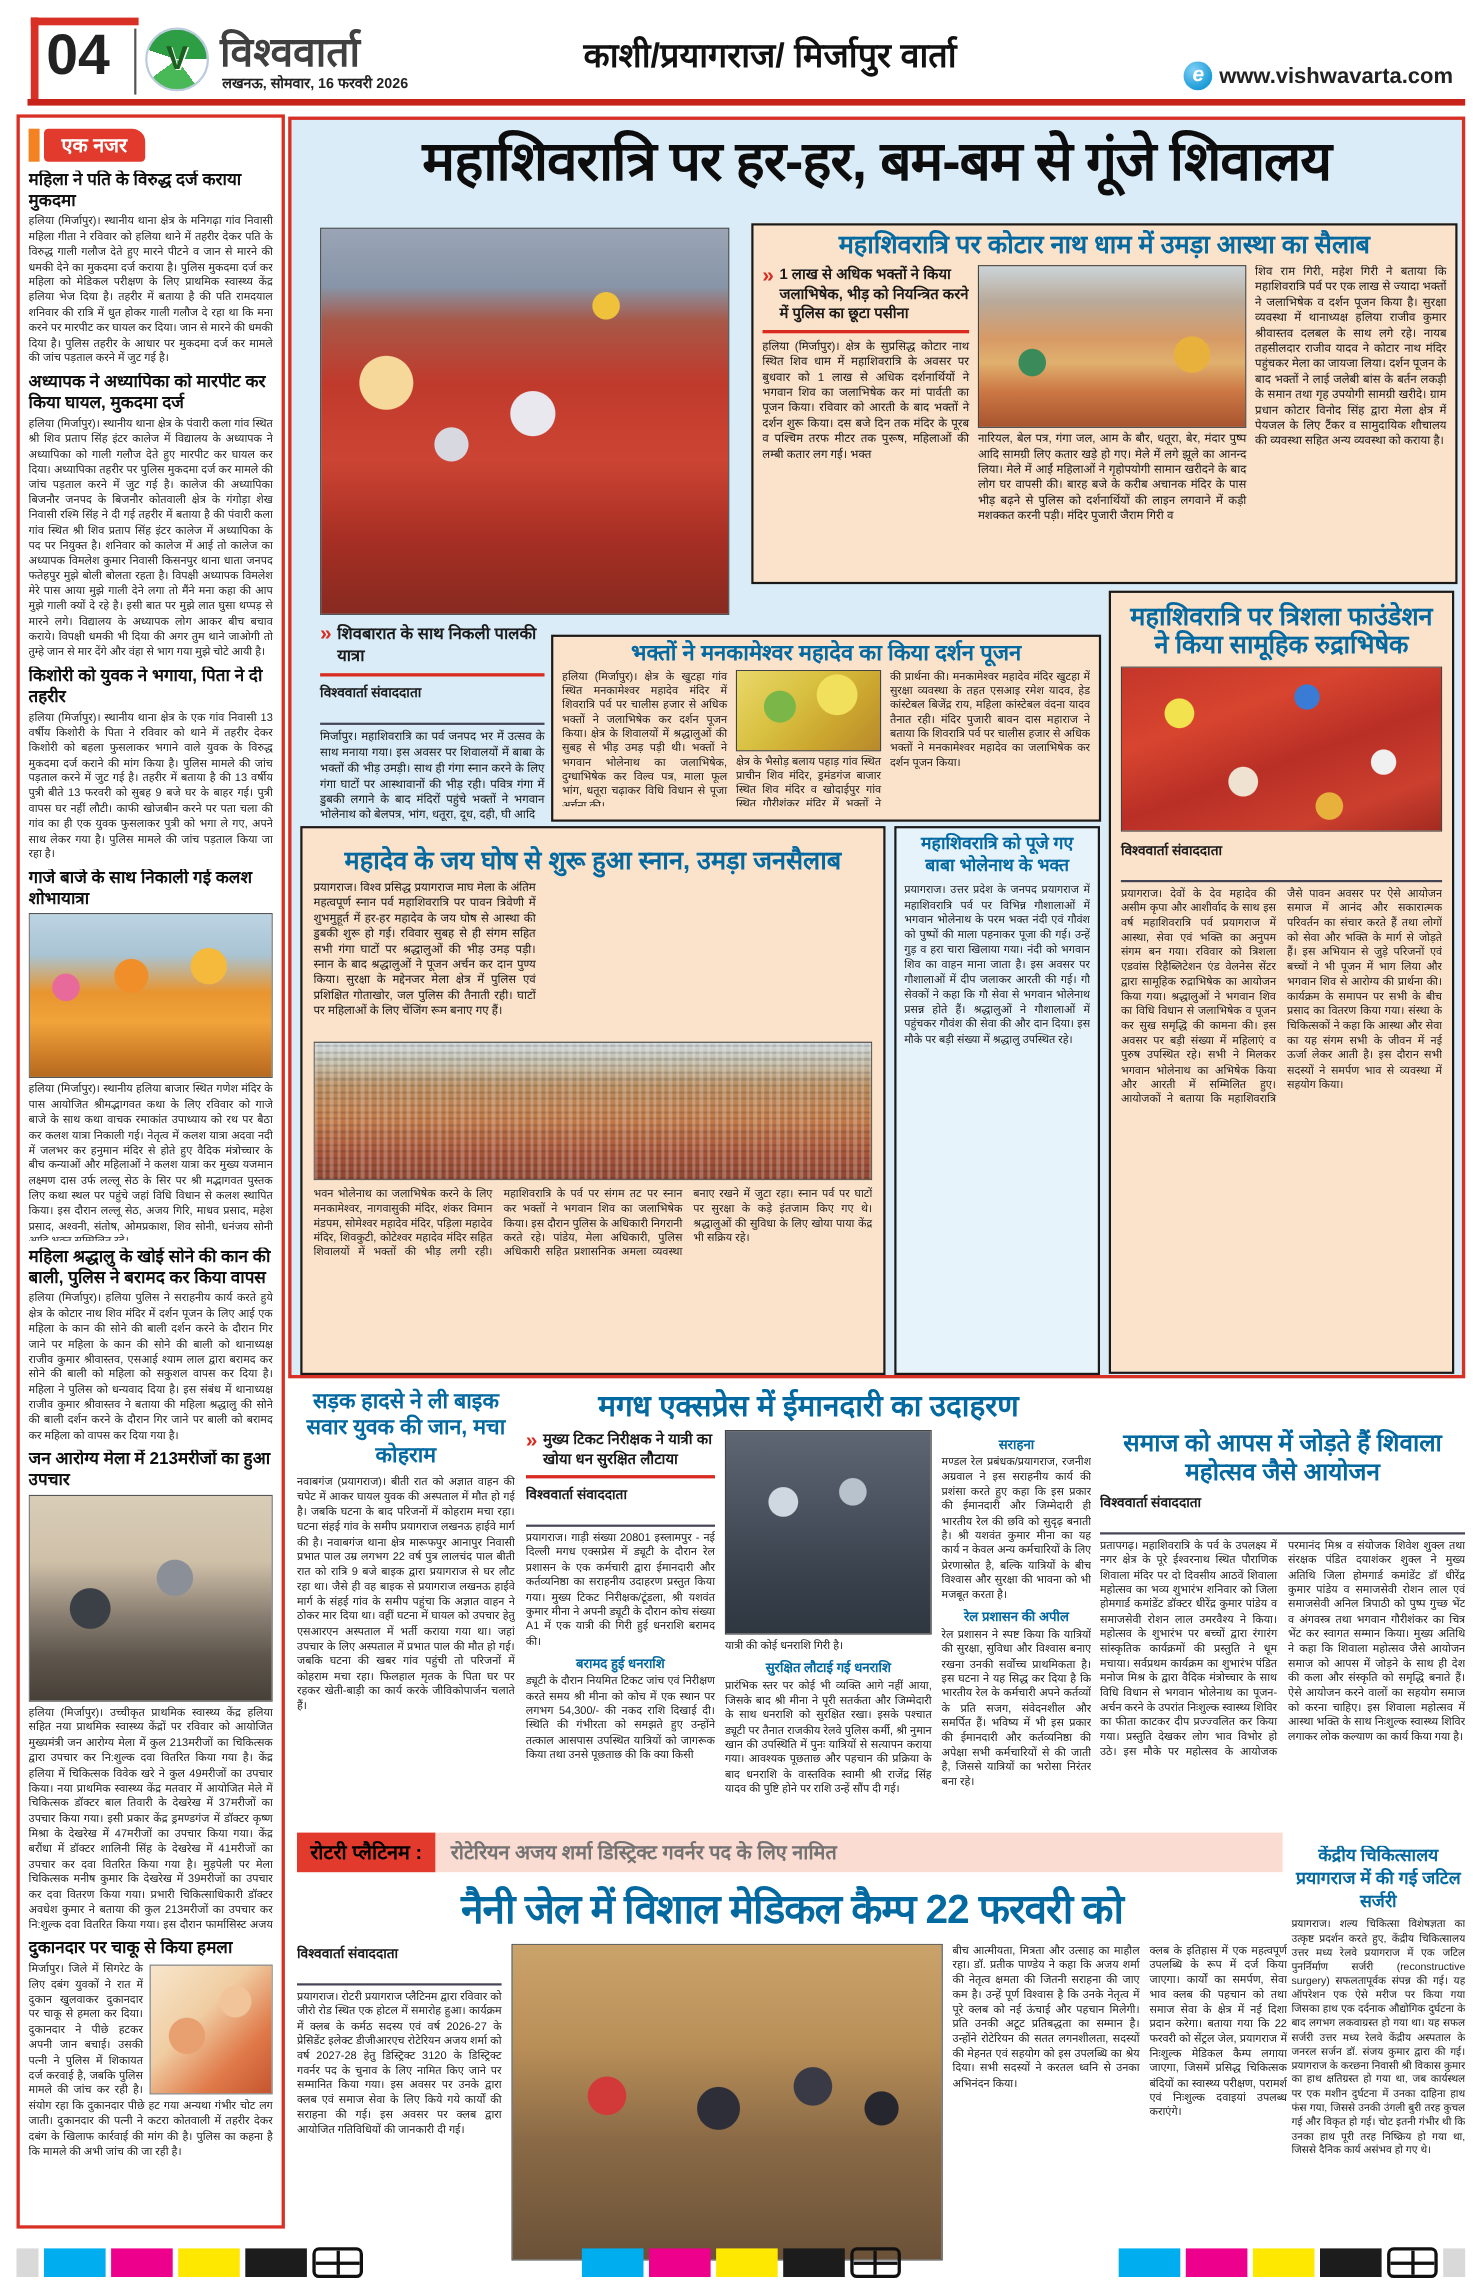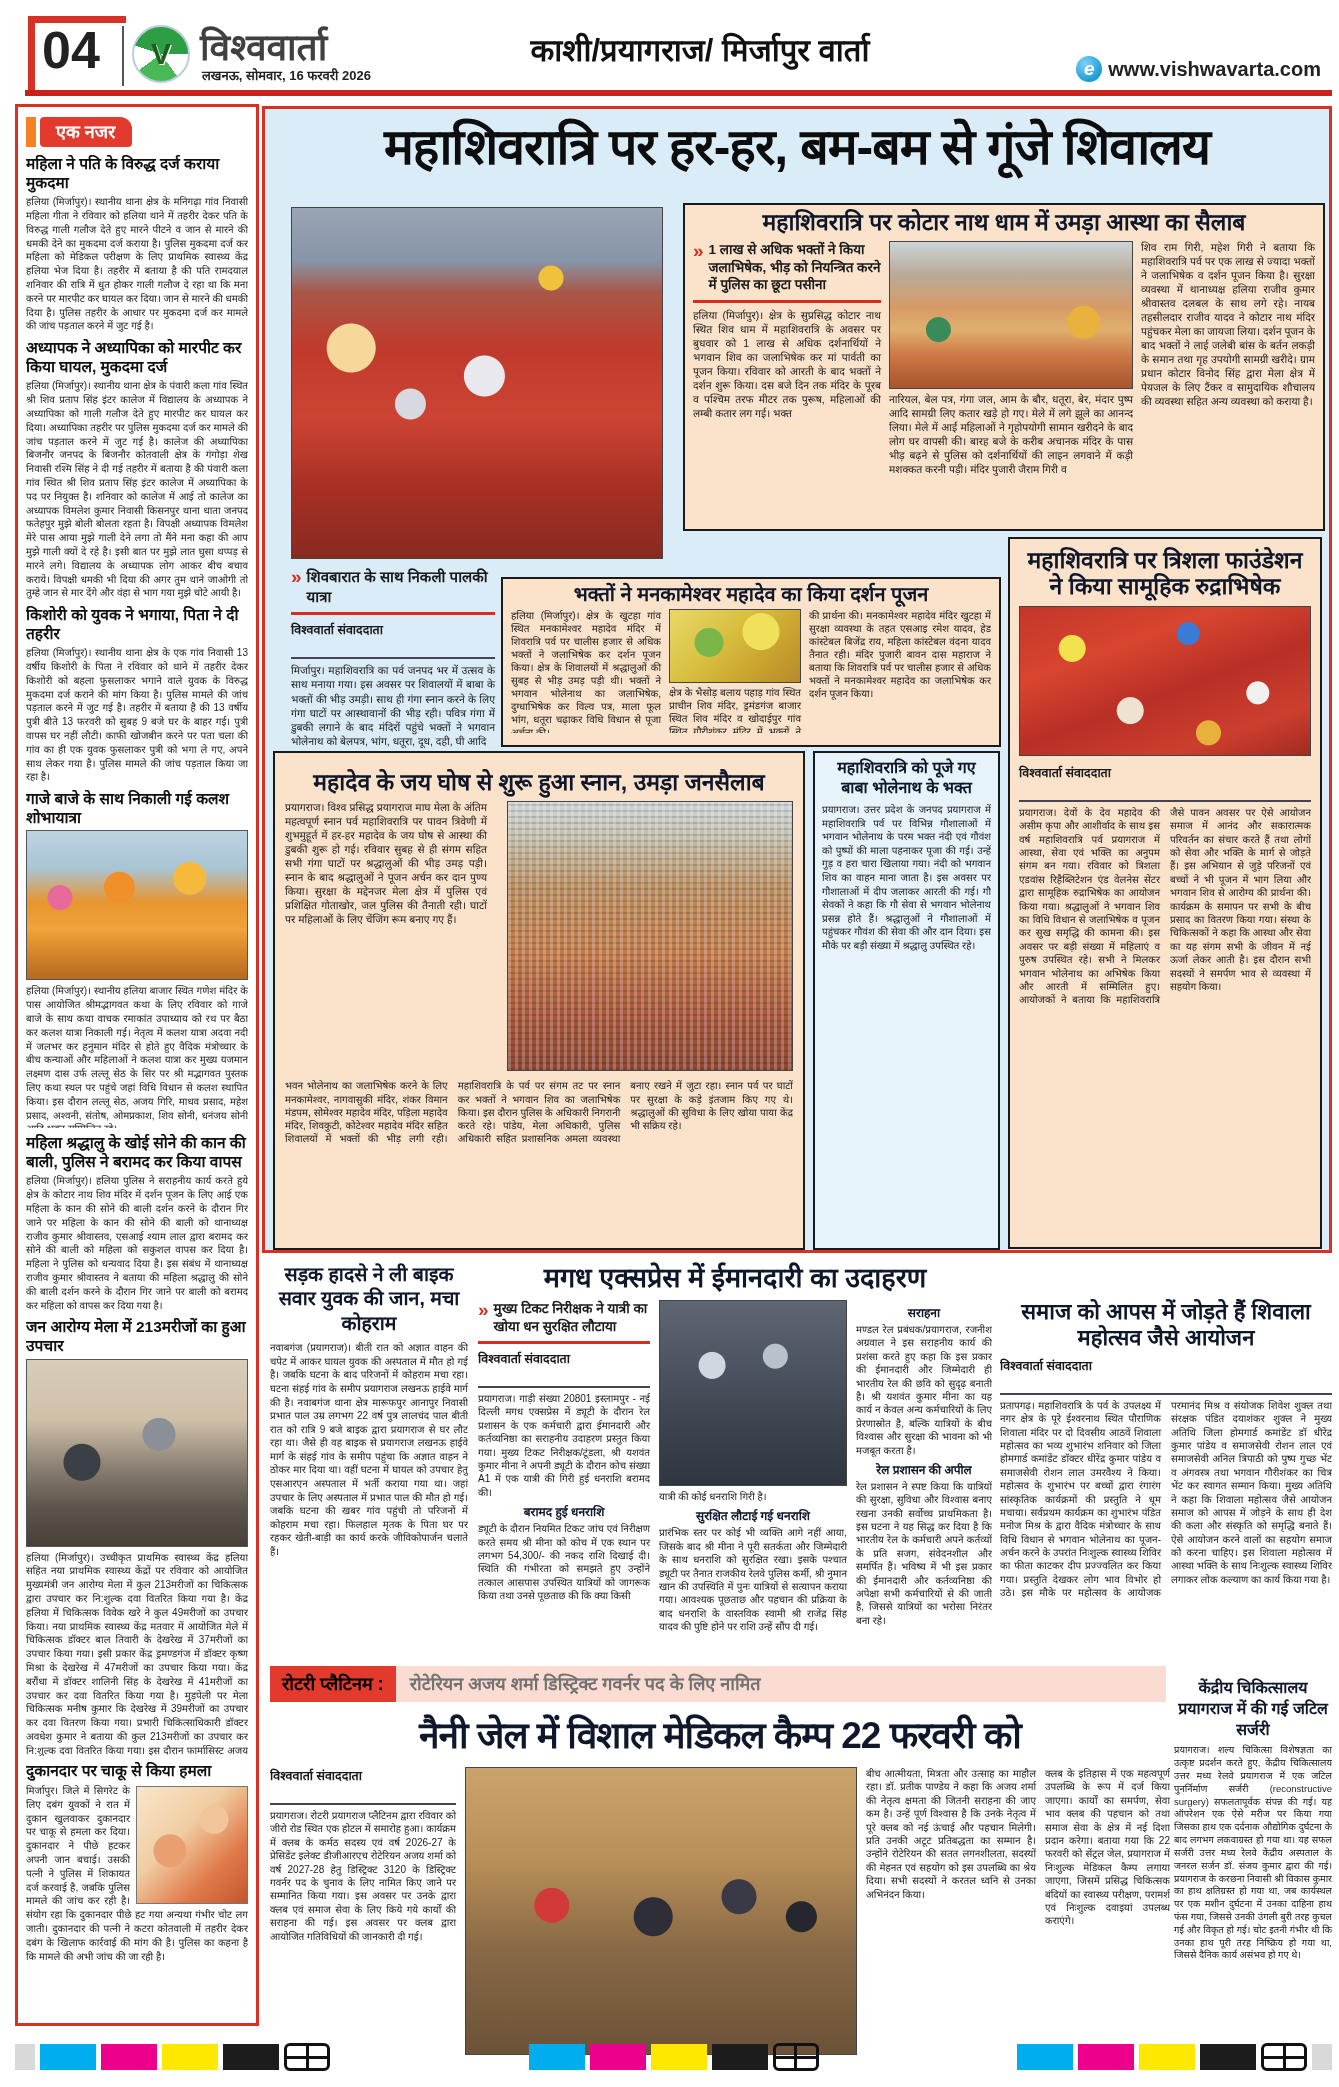--- a/index.html
+++ b/index.html
@@ -94,21 +94,21 @@
       radial-gradient(circle at 58% 18%, #3a7bd5 0 11px, transparent 12px),
       radial-gradient(circle at 82% 58%, #f0f0f0 0 11px, transparent 12px),
       radial-gradient(circle at 38% 70%, #efe2d0 0 13px, transparent 14px),
       radial-gradient(circle at 65% 85%, #e8b13c 0 12px, transparent 13px),
       linear-gradient(160deg,#c4362a,#d8452f 30%,#b92f26 55%,#cc3f2e 80%,#a32a21); }
   .t-body { column-count:2; column-gap:10px; font-size:10px; line-height:1.34; height:460px; overflow:hidden; }
 
   .snan { left:8px; top:642px; width:532px; height:499px; background:#fbe2ca;
     border:2px solid #1a1a1a; padding:15px 10px; }
   .snan h2 { font-size:23px; text-align:center; line-height:1.1; margin:2px 0 6px; }
-  .snan-row { display:flex; gap:20px; height:272px; overflow:hidden; }
+  .snan-row { display:flex; gap:20px; height:272px; overflow:hidden;flex-direction:column; }
   .snan-row p { width:202px; font-size:10.5px; line-height:1.33; }
   .ph-crowd { flex:1; height:270px;
     background: repeating-linear-gradient(90deg, rgba(255,255,255,.22) 0 3px, transparent 3px 7px),
       repeating-linear-gradient(0deg, rgba(0,0,0,.14) 0 2px, transparent 2px 6px),
       linear-gradient(180deg,#cfd6da 0%,#c2bca8 14%,#b98c5e 32%,#c27b4a 56%,#a8563a 80%,#8f4733 100%); }
   .snan-bottom { margin-top:6px; column-count:3; column-gap:10px; font-size:10px; line-height:1.33; height:152px; overflow:hidden; }
 
   .gaushala { left:548px; top:642px; width:187px; height:499px; background:#e7f3fb;
     border:2px solid #1a1a1a; padding:5px 7px; }
   .gaushala h3 { font-size:16px; text-align:center; line-height:1.25; margin-bottom:5px; }
@@ -171,21 +171,21 @@
   .marks { left:15px; top:2042px; width:1317px; height:30px; display:flex;
     justify-content:space-between; align-items:center; }
   .mgroup { display:flex; gap:5px; align-items:center; }
   .sw { width:56px; height:26px; display:inline-block; }
   .sw-gray { background:#d9d9d9; width:20px; }
   .sw-c { background:#00aeef; } .sw-m { background:#ec008c; }
   .sw-y { background:#ffe800; } .sw-k { background:#1c1c1c; }
   .regmark { width:46px; height:28px; border:3px solid #111; border-radius:6px;
     background: linear-gradient(#111 0 0) center/100% 3px no-repeat,
                 linear-gradient(#111 0 0) center/3px 100% no-repeat; }
-  h1,h2,h3,h4 { color:#0f172a; }
+  h1,h2,h3,h4 { color:#0369a1; }
 </style>
 </head>
 <body>
 
 <div class="abs red-l-h"></div>
 <div class="abs red-l-v"></div>
 <div class="abs pageno">04</div>
 <div class="abs hdr-vline"></div>
 <div class="abs logo">
     <span>V</span>

